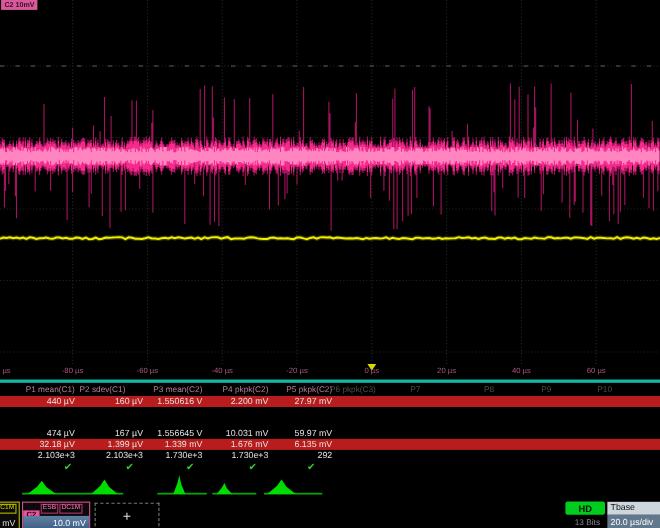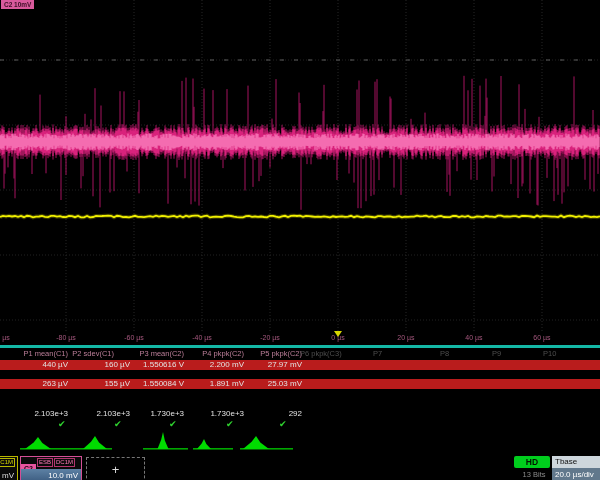--- a/index.html
+++ b/index.html
@@ -120,26 +120,33 @@
       <div class="status-check" style="left: 226px;">✔</div>
       <div class="status-check" style="left: 279px;">✔</div>
     </div>
 <div class="t-row stripe" style="top: 12px;">
       <div class="m-cell" style="left: 6px; width: 62px;">440 µV</div>
       <div class="m-cell" style="left: 68px; width: 62px;">160 µV</div>
       <div class="m-cell" style="left: 122px; width: 62px;">1.550616 V</div>
       <div class="m-cell" style="left: 182px; width: 62px;">2.200 mV</div>
       <div class="m-cell" style="left: 240px; width: 62px;">27.97 mV</div>
     </div>
-    <div class="t-row stripe" style="top: 31.4px;">
-      <div class="m-cell" style="left: 6px; width: 62px;">263 µV</div>
-      <div class="m-cell" style="left: 68px; width: 62px;">155 µV</div>
-      <div class="m-cell" style="left: 122px; width: 62px;">1.550084 V</div>
-      <div class="m-cell" style="left: 182px; width: 62px;">1.891 mV</div>
-      <div class="m-cell" style="left: 240px; width: 62px;">25.03 mV</div>
+    <div class="t-row" style="top: 41.1px;">
+      <div class="m-cell" style="left: 6px; width: 62px;">474 µV</div>
+      <div class="m-cell" style="left: 68px; width: 62px;">167 µV</div>
+      <div class="m-cell" style="left: 122px; width: 62px;">1.556645 V</div>
+      <div class="m-cell" style="left: 182px; width: 62px;">10.031 mV</div>
+      <div class="m-cell" style="left: 240px; width: 62px;">59.97 mV</div>
+    </div>
+    <div class="t-row stripe" style="top: 50.8px;">
+      <div class="m-cell" style="left: 6px; width: 62px;">32.18 µV</div>
+      <div class="m-cell" style="left: 68px; width: 62px;">1.399 µV</div>
+      <div class="m-cell" style="left: 122px; width: 62px;">1.339 mV</div>
+      <div class="m-cell" style="left: 182px; width: 62px;">1.676 mV</div>
+      <div class="m-cell" style="left: 240px; width: 62px;">6.135 mV</div>
     </div>
     <div class="t-row" style="top: 60.5px;">
       <div class="m-cell" style="left: 6px; width: 62px;">2.103e+3</div>
       <div class="m-cell" style="left: 68px; width: 62px;">2.103e+3</div>
       <div class="m-cell" style="left: 122px; width: 62px;">1.730e+3</div>
       <div class="m-cell" style="left: 182px; width: 62px;">1.730e+3</div>
       <div class="m-cell" style="left: 240px; width: 62px;">292</div>
     </div>
   </div>
 

